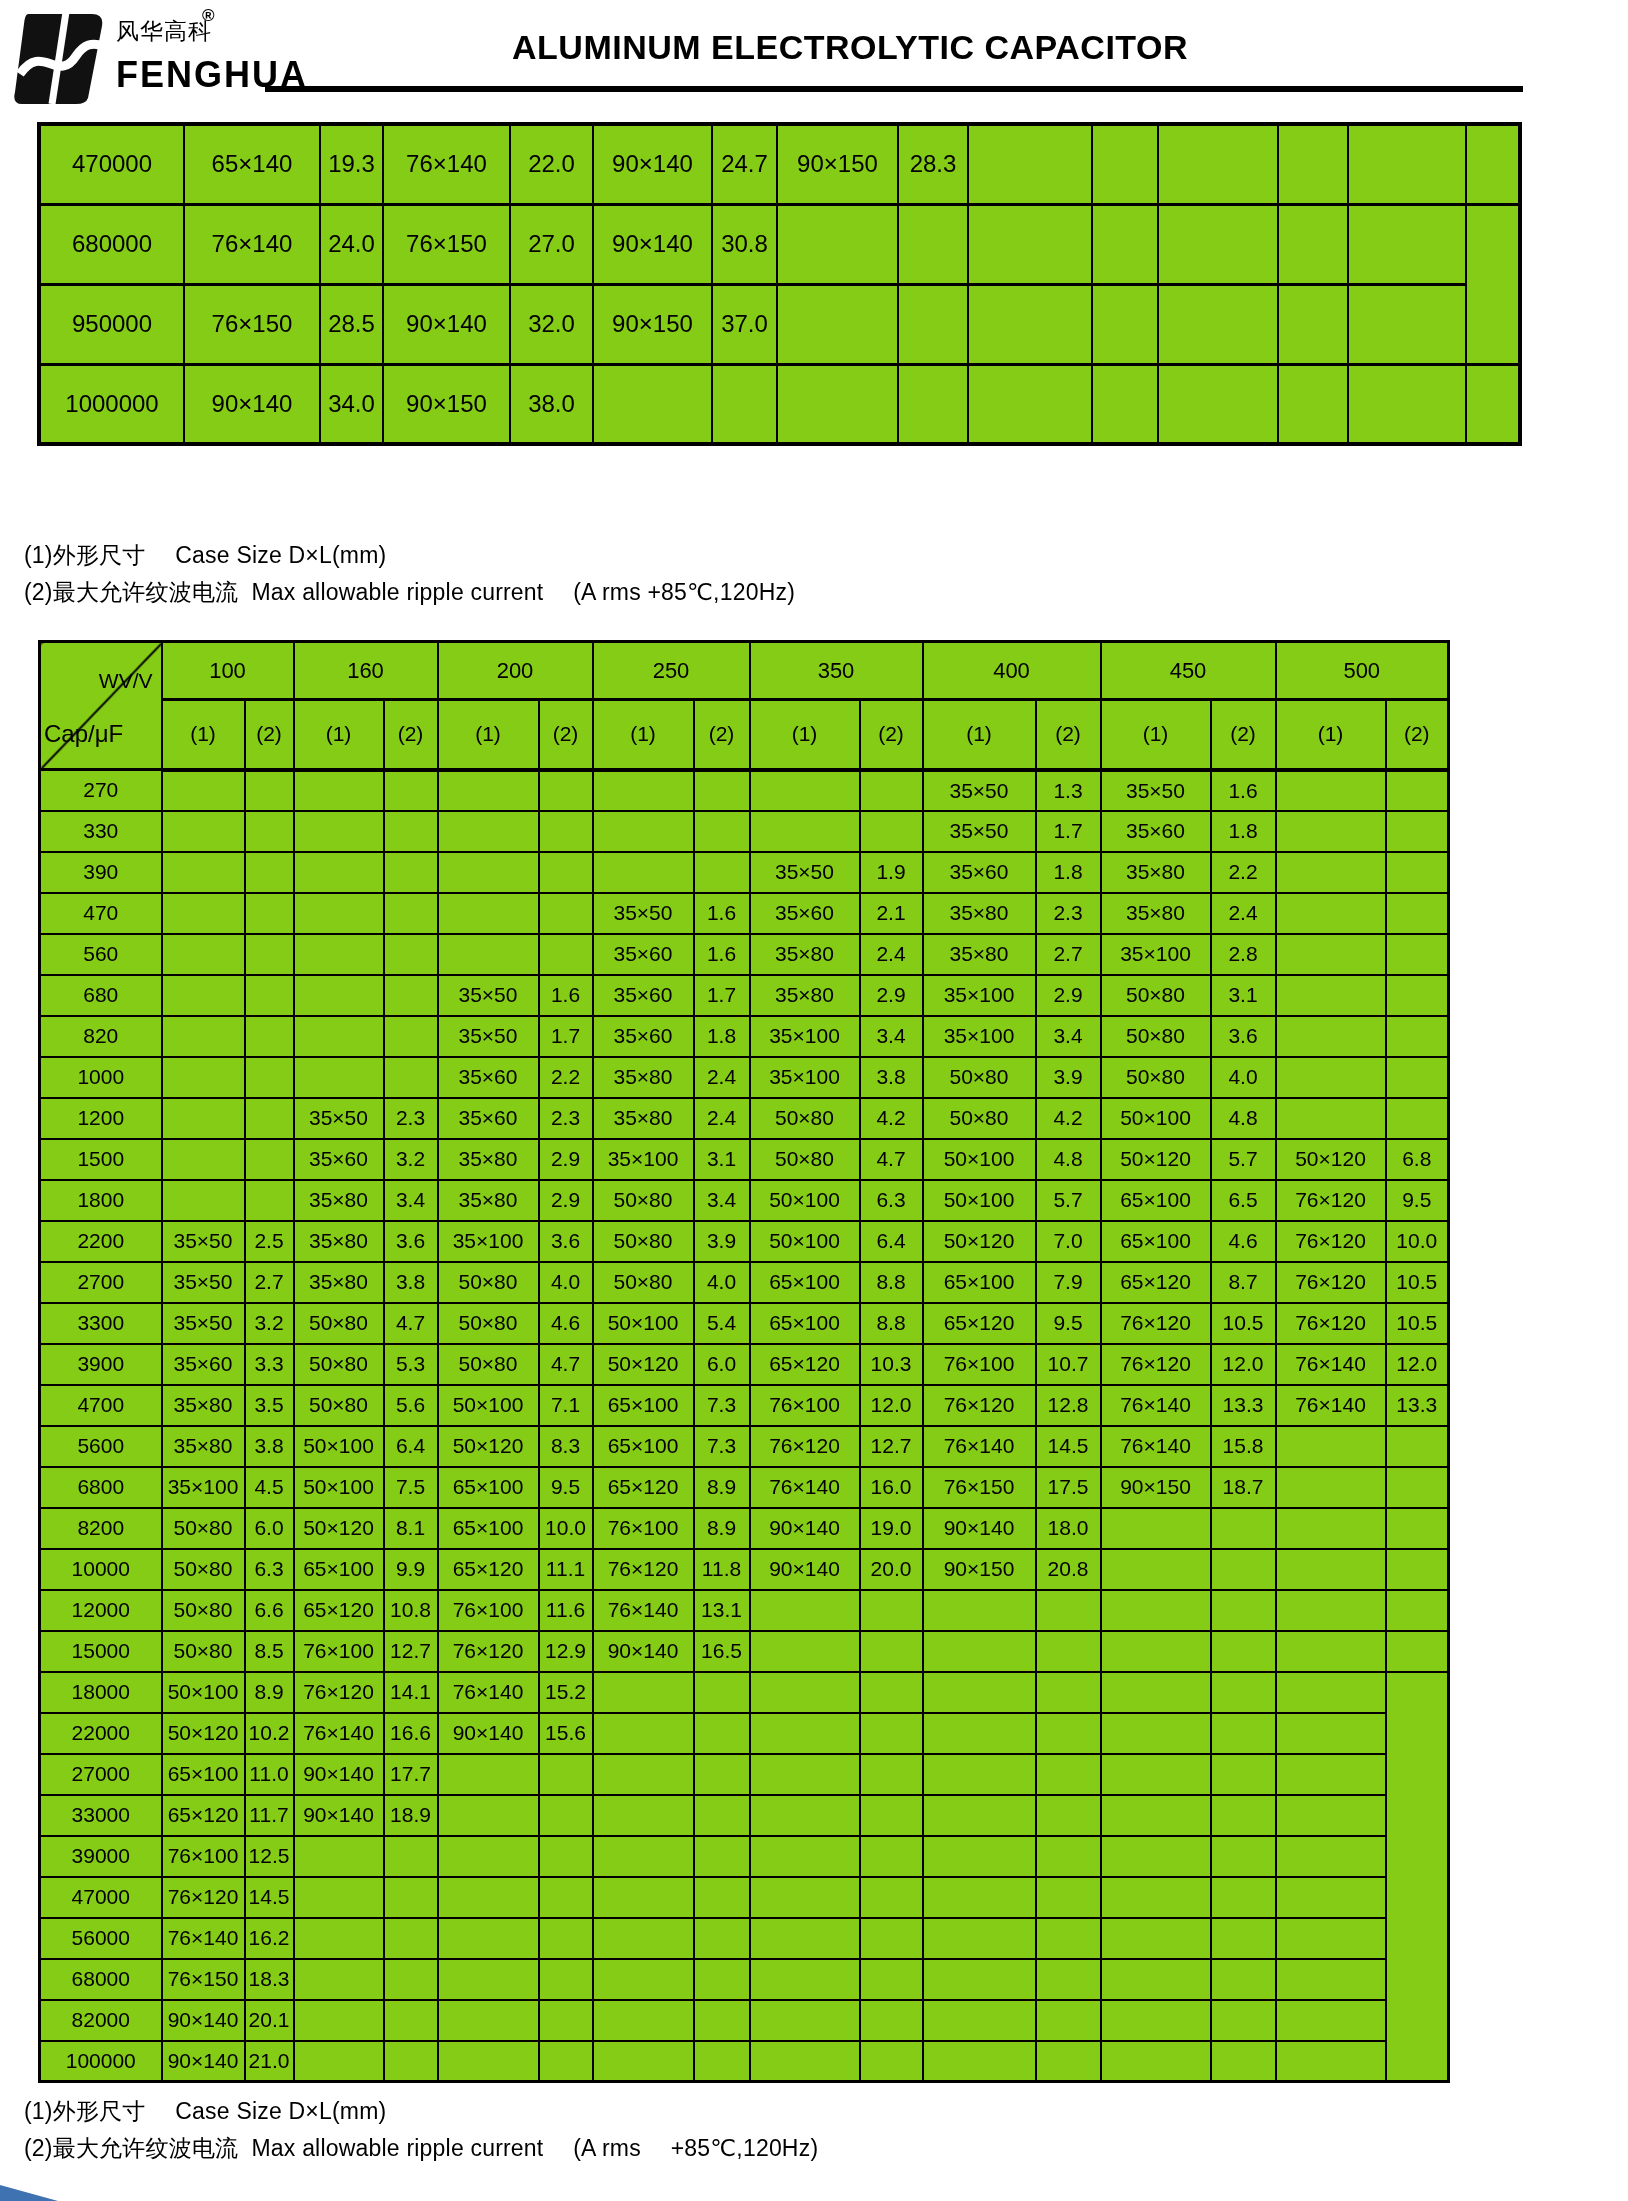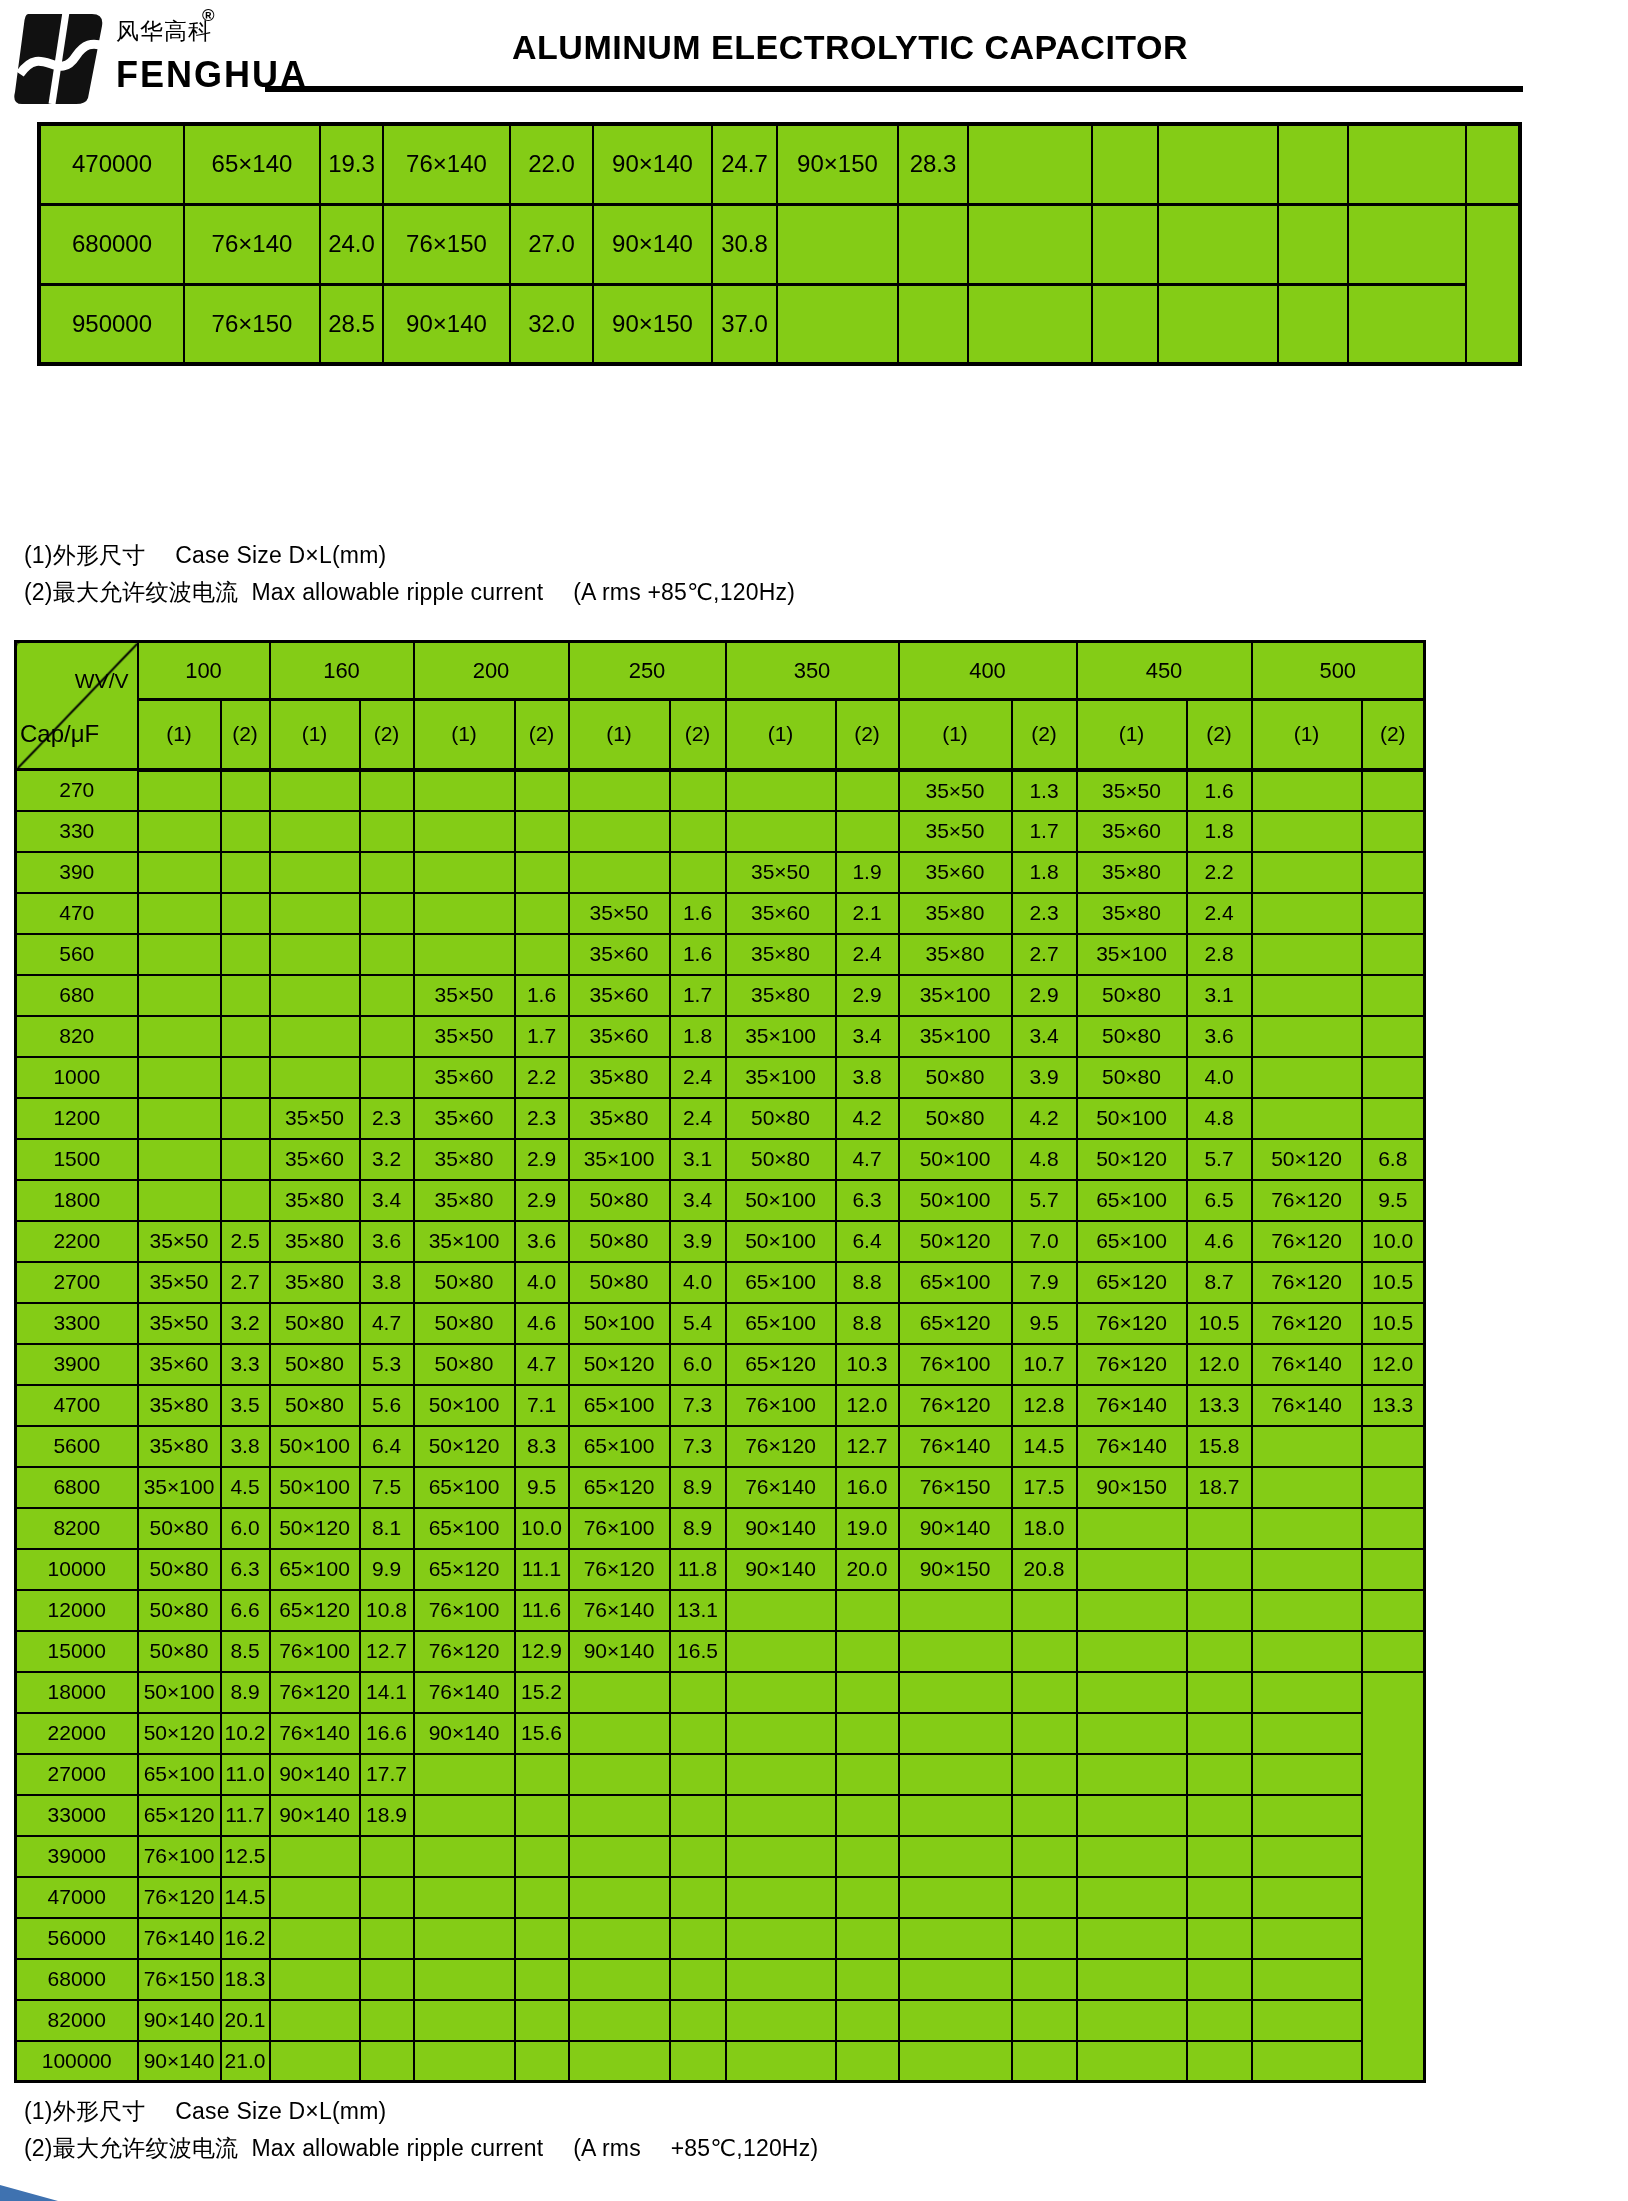--- a/index.html
+++ b/index.html
@@ -23,21 +23,21 @@
   .top-table{position:absolute;left:37px;top:122px;border:4px solid #000;}
   .top-table td{border:2px solid #000;border-top-width:3px;border-bottom-width:3px;font-size:24px;}
   .top-table tr{height:80px;}
   
   .note{position:absolute;left:24px;font-size:23px;letter-spacing:.2px;white-space:pre;}
   .note1-top{top:540px;}
   .note2-top{top:577px;}
   .note1-bottom{top:2096px;}
   .note2-bottom{top:2133px;}
   
-  .main-table{position:absolute;left:14px;top:640px;border:3px solid #000;}
+  .main-table{position:absolute;left:38px;top:640px;border:3px solid #000;}
   .main-table th,.main-table td{border:2px solid #000;font-size:21px;font-weight:normal;}
   .main-table tr.vrow{height:58px;}
   .main-table tr.vrow th{border-bottom:3px solid #000;font-size:22px;}
   .main-table tr.srow{height:70px;}
   .main-table tr.srow th{border-bottom:4px solid #000;}
   .main-table tbody tr{height:41px;}
   .corner{
     position:relative;
     background:linear-gradient(to bottom right,transparent calc(50% - 1.5px),#000 calc(50% - .5px),#000 calc(50% + .5px),transparent calc(50% + 1.5px));
   }
@@ -126,20 +126,37 @@
           <td>90×150</td>
           <td>37.0</td>
           <td></td>
           <td></td>
           <td></td>
           <td></td>
           <td></td>
           <td></td>
           <td></td>
         </tr>
+        <tr>
+          <td>1000000</td>
+          <td>90×140</td>
+          <td>34.0</td>
+          <td>90×150</td>
+          <td>38.0</td>
+          <td></td>
+          <td></td>
+          <td></td>
+          <td></td>
+          <td></td>
+          <td></td>
+          <td></td>
+          <td></td>
+          <td></td>
+          <td></td>
+        </tr>
       </tbody>
   </table>
 
   <div class="note note1-top">(1)外形尺寸　 Case Size D×L(mm)</div>
   <div class="note note2-top">(2)最大允许纹波电流  Max allowable ripple current 　(A rms +85℃,120Hz)</div>
 
   <table class="main-table" id="main-table">
       <colgroup>
         <col style="width: 122px;">
         <col style="width: 83px;">

